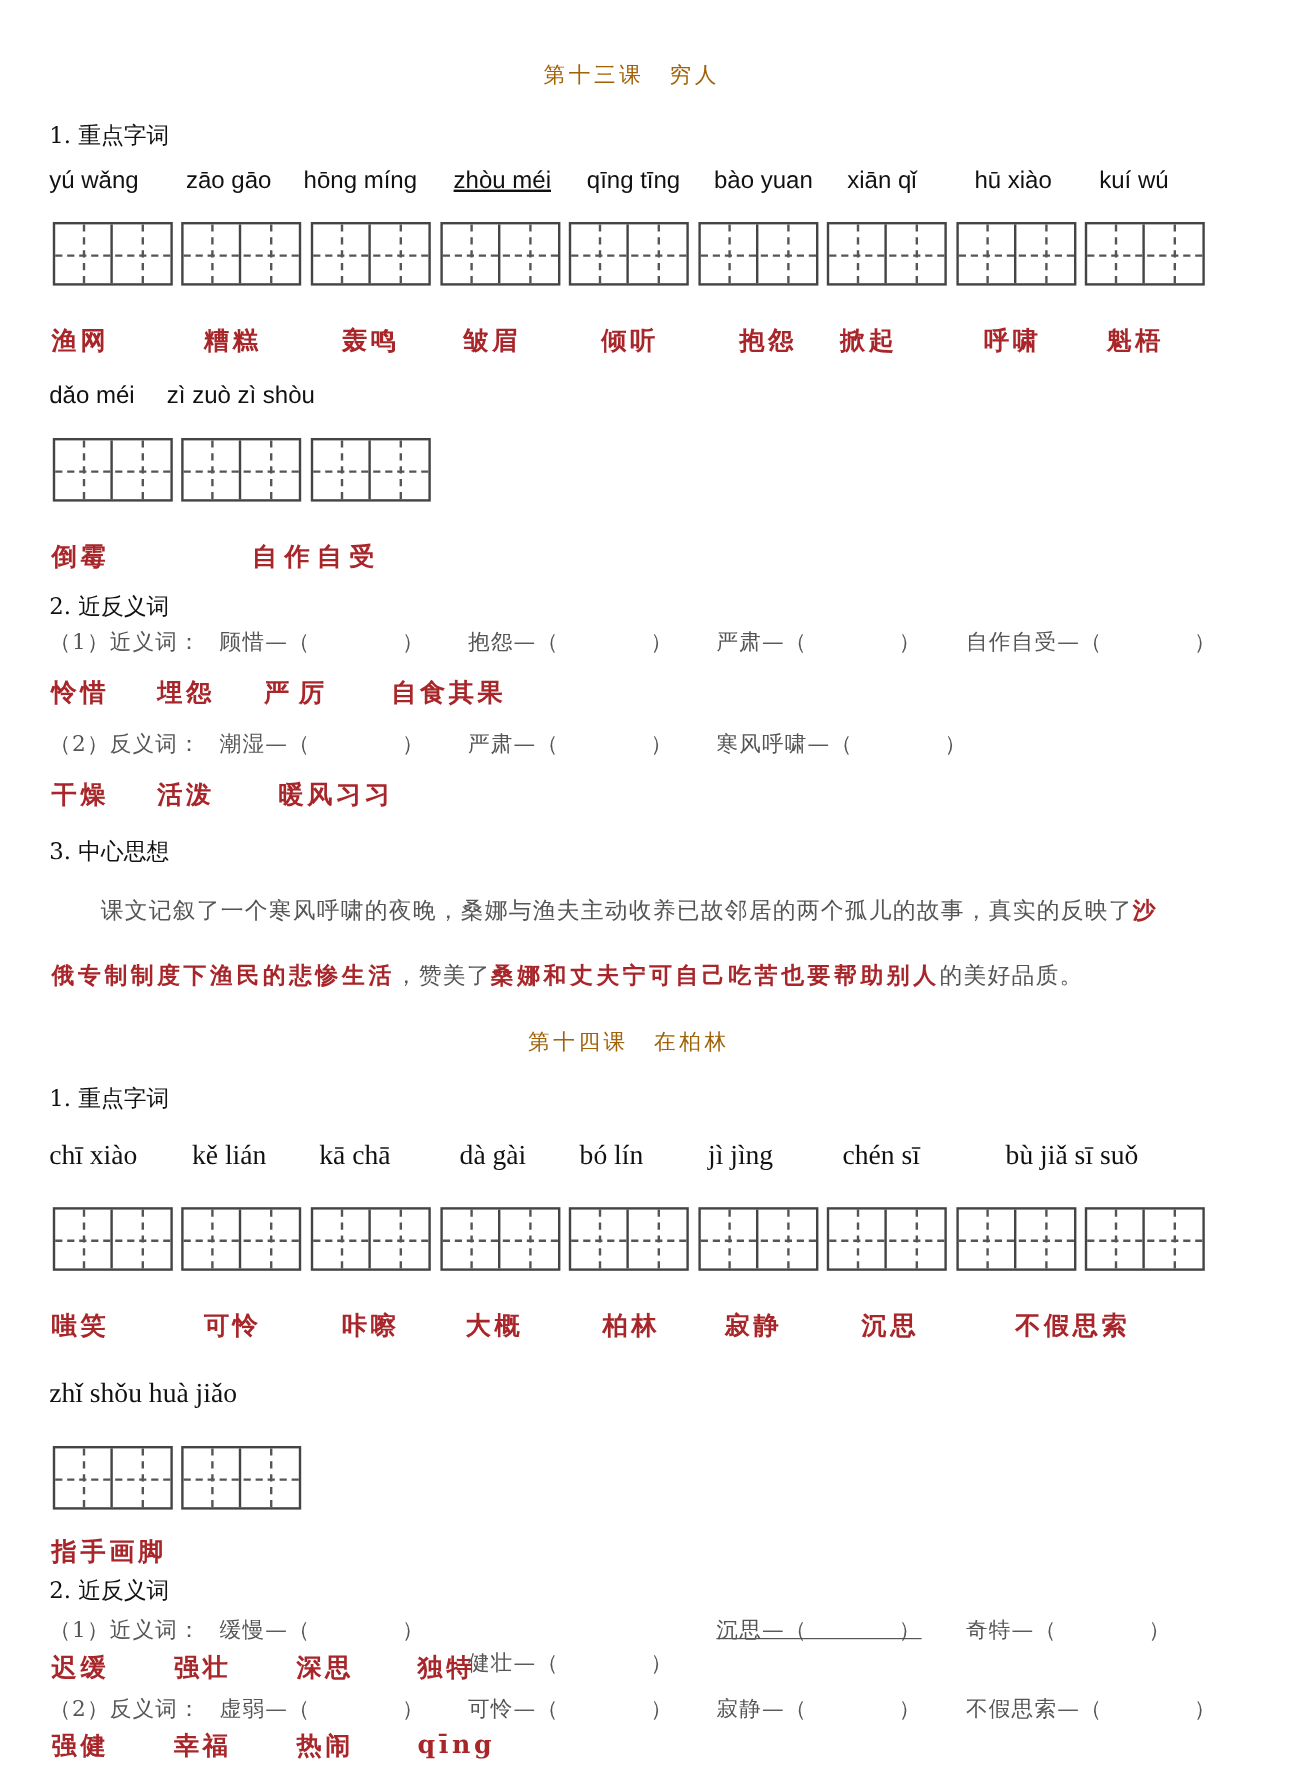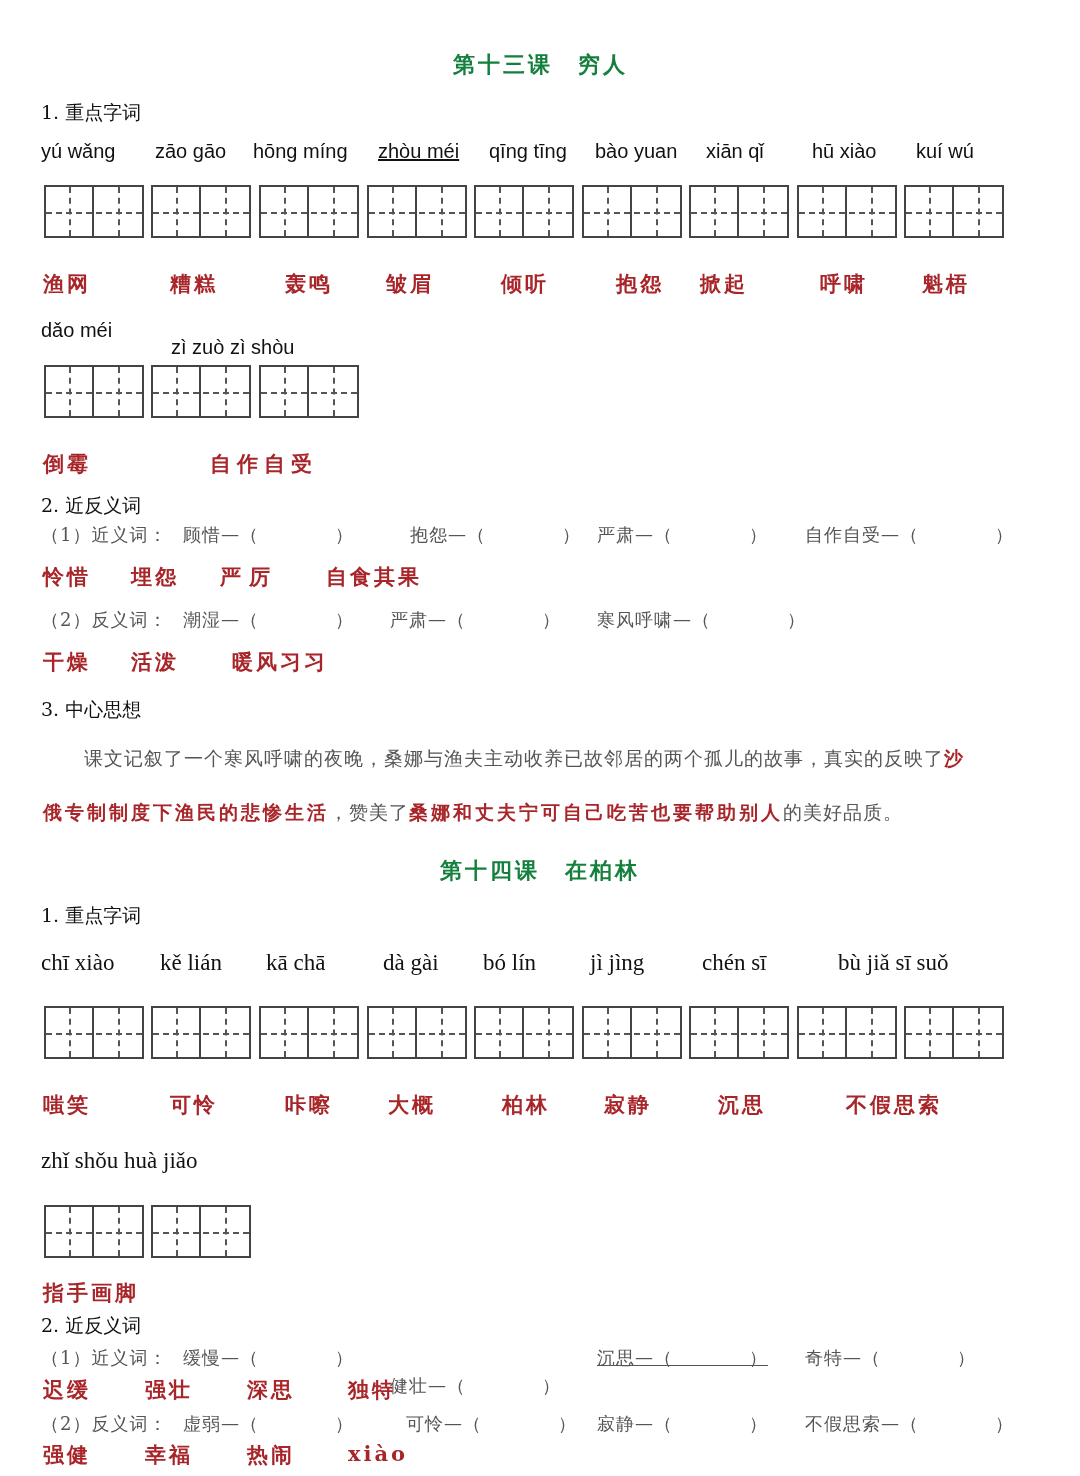--- a/index.html
+++ b/index.html
@@ -1,19 +1,19 @@
 <!DOCTYPE html>
 <html><head>
 <meta charset="utf-8">
 <style>
   html, body { margin: 0; padding: 0; background: #ffffff; }
   body { width: 1080px; height: 1476px; position: relative; overflow: hidden;
          font-family: "DejaVu Serif", "Liberation Serif", serif; color: #222; }
   .abs { position: absolute; white-space: nowrap; }
-  .title { font-family: "DejaVu Serif", serif; font-size: 22px; font-weight: bold; letter-spacing: 3px; color: #15803d; }
+  .title { font-family: "DejaVu Serif", serif; font-size: 18px; font-weight: normal; letter-spacing: 3px; color: #a16207; }
   .heading { font-size: 19px; color: #111; }
   .pinyin-sans { font-family: "Liberation Sans", "DejaVu Sans", sans-serif; font-size: 20px; color: #111; }
   .pinyin-serif { font-family: "Liberation Serif", "DejaVu Serif", serif; font-size: 23px; color: #111; }
   .answer { font-family: "DejaVu Serif", serif; font-size: 21px; font-weight: bold; color: #a8262a; letter-spacing: 3px; }
   .exercise { font-family: "DejaVu Serif", serif; font-size: 18px; color: #555; letter-spacing: 1px; }
   .para { font-family: "DejaVu Serif", serif; font-size: 19px; color: #555; letter-spacing: 1px; }
   .para .red { color: #a8262a; font-weight: bold; letter-spacing: 3px; }
   .tian { position: absolute; width: 100px; height: 53px; box-sizing: border-box;
           border: 2px solid #444; background: #fff; }
   .tian .cell { position: absolute; top: 0; bottom: 0; width: 50%; box-sizing: border-box; }
@@ -124,21 +124,21 @@
 <div class="abs answer" style="left:170px; top:270px;">糟糕</div>
 <div class="abs answer" style="left:285px; top:270px;">轰鸣</div>
 <div class="abs answer" style="left:386px; top:270px;">皱眉</div>
 <div class="abs answer" style="left:501px; top:270px;">倾听</div>
 <div class="abs answer" style="left:616px; top:270px;">抱怨</div>
 <div class="abs answer" style="left:700px; top:270px;">掀起</div>
 <div class="abs answer" style="left:820px; top:270px;">呼啸</div>
 <div class="abs answer" style="left:922px; top:270px;">魁梧</div>
 
 <div class="abs pinyin-sans" style="left:41px; top:319px;">dǎo méi</div>
-<div class="abs pinyin-sans" style="left:139px; top:336px;margin-left:32px;">zì zuò zì shòu</div>
+<div class="abs pinyin-sans" style="left:139px; top:319px;">zì zuò zì shòu</div>
 <div class="tian" style="left:44px; top:365px;">
     <div class="cell l">
       <div class="v"></div>
     </div>
     <div class="cell r">
       <div class="v"></div>
     </div>
     <div class="h"></div>
   </div>
 <div class="tian" style="left:151px; top:365px;">
@@ -158,21 +158,21 @@
       <div class="v"></div>
     </div>
     <div class="h"></div>
   </div>
 <div class="abs answer" style="left:43px; top:450px;">倒霉</div>
 <div class="abs answer" style="left:210px; top:450px; letter-spacing:6px;">自作自受</div>
 
 <div class="abs heading" style="left:41px; top:493px;">2. 近反义词</div>
 <div class="abs exercise" style="left:41px; top:523px;">（1）近义词：</div>
 <div class="abs exercise" style="left:183px; top:523px;">顾惜—（　　　　）</div>
-<div class="abs exercise" style="left:390px; top:523px;margin-left:20px;">抱怨—（　　　　）</div>
+<div class="abs exercise" style="left:390px; top:523px;">抱怨—（　　　　）</div>
 <div class="abs exercise" style="left:597px; top:523px;">严肃—（　　　　）</div>
 <div class="abs exercise" style="left:805px; top:523px;">自作自受—（　　　　）</div>
 <div class="abs answer" style="left:43px; top:563px;">怜惜</div>
 <div class="abs answer" style="left:131px; top:563px;">埋怨</div>
 <div class="abs answer" style="left:220px; top:563px; letter-spacing:8px;">严厉</div>
 <div class="abs answer" style="left:326px; top:563px;">自食其果</div>
 
 <div class="abs exercise" style="left:41px; top:608px;">（2）反义词：</div>
 <div class="abs exercise" style="left:183px; top:608px;">潮湿—（　　　　）</div>
 <div class="abs exercise" style="left:390px; top:608px;">严肃—（　　　　）</div>
@@ -319,19 +319,19 @@
 <div class="abs exercise" style="left:390px; top:1346px;margin-top:28px;">健壮—（　　　　）</div>
 <div class="abs exercise" style="left:597px; top:1346px;text-decoration:underline;">沉思—（　　　　）</div>
 <div class="abs exercise" style="left:805px; top:1346px;">奇特—（　　　　）</div>
 <div class="abs answer" style="left:43px; top:1376px;">迟缓</div>
 <div class="abs answer" style="left:145px; top:1376px;">强壮</div>
 <div class="abs answer" style="left:247px; top:1376px;">深思</div>
 <div class="abs answer" style="left:348px; top:1376px;">独特</div>
 
 <div class="abs exercise" style="left:41px; top:1412px;">（2）反义词：</div>
 <div class="abs exercise" style="left:183px; top:1412px;">虚弱—（　　　　）</div>
-<div class="abs exercise" style="left:390px; top:1412px;margin-left:16px;">可怜—（　　　　）</div>
+<div class="abs exercise" style="left:390px; top:1412px;">可怜—（　　　　）</div>
 <div class="abs exercise" style="left:597px; top:1412px;">寂静—（　　　　）</div>
 <div class="abs exercise" style="left:805px; top:1412px;">不假思索—（　　　　）</div>
 <div class="abs answer" style="left:43px; top:1441px;">强健</div>
 <div class="abs answer" style="left:145px; top:1441px;">幸福</div>
 <div class="abs answer" style="left:247px; top:1441px;">热闹</div>
-<div class="abs answer" style="left:348px; top:1441px;">xiào</div>
+<div class="abs answer" style="left:348px; top:1441px;">qīng</div>
 
 </body></html>

